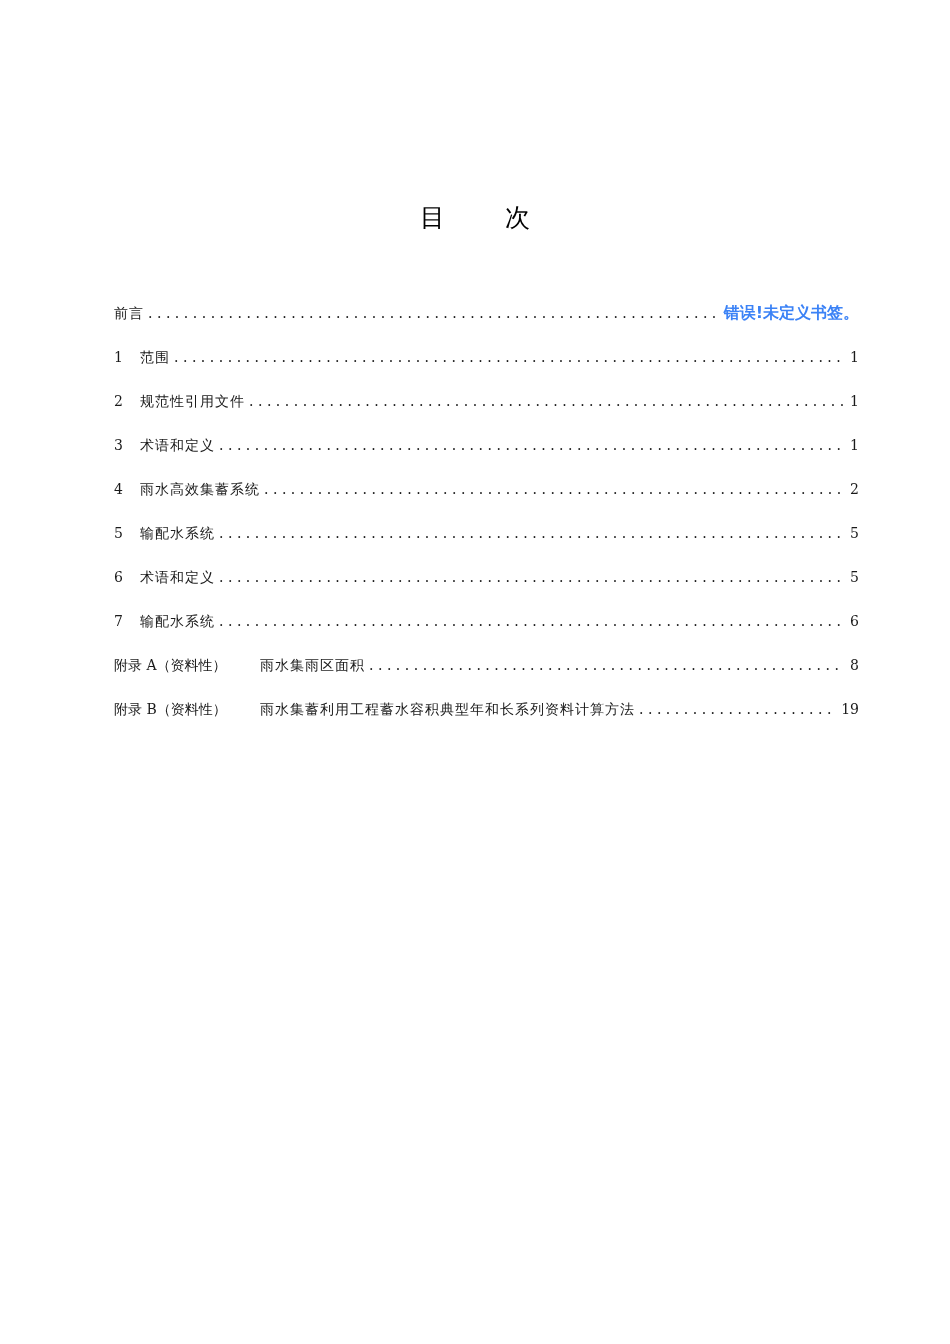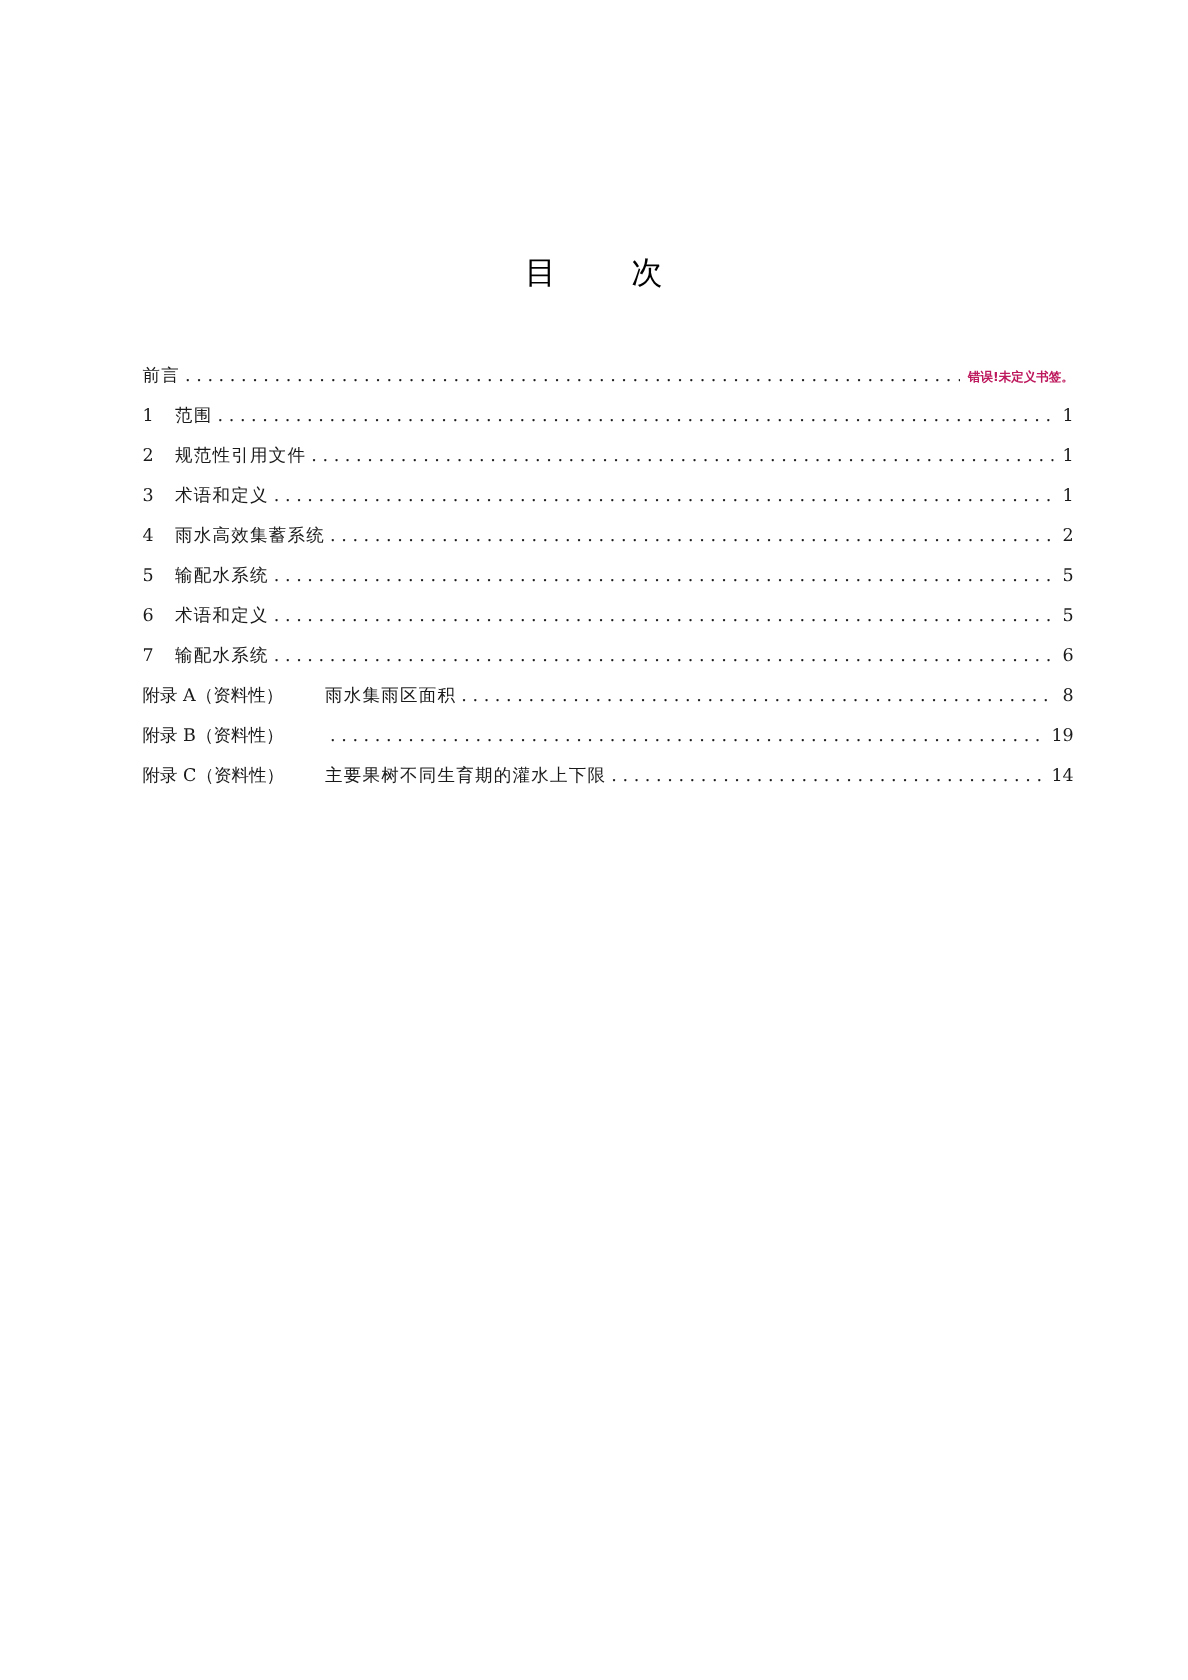--- a/index.html
+++ b/index.html
@@ -40,20 +40,21 @@
       width: 745px;
     }
     .toc-row {
       display: flex;
       align-items: baseline;
       height: 32px;
       line-height: 32px;
       font-size: 14px;
       white-space: nowrap;
       overflow: hidden;
+      margin-top: 12px;
     }
     .toc-num {
       display: inline-block;
       width: 26px;
       flex: 0 0 auto;
     }
     .toc-prefix {
       display: inline-block;
       flex: 0 0 auto;
       width: 146px;
@@ -73,22 +74,22 @@
       content: "....................................................................................................................................................................";
     }
     .toc-page {
       flex: 0 0 auto;
       text-align: right;
       min-width: 10px;
     }
     .toc-page.error {
       font-family: "DejaVu Sans", "Liberation Sans", sans-serif;
       font-weight: bold;
-      font-size: 10px;
-      color: #be185d;
+      font-size: 16px;
+      color: #3b82f6;
     }
   </style>
 </head>
 <body>
 
 <div class="page">
 
   <div class="toc-title">目 次</div>
 
   <div class="toc-list">
@@ -150,25 +151,20 @@
 
     <div class="toc-row">
       <span class="toc-prefix">附录 A（资料性）</span>
       <span class="toc-label">雨水集雨区面积</span>
       <span class="toc-leader"></span>
       <span class="toc-page">8</span>
     </div>
 
     <div class="toc-row">
       <span class="toc-prefix">附录 B（资料性）</span>
+      <span class="toc-label">雨水集蓄利用工程蓄水容积典型年和长系列资料计算方法</span>
       <span class="toc-leader"></span>
       <span class="toc-page">19</span>
     </div>
 
-    <div class="toc-row">
-      <span class="toc-prefix">附录 C（资料性）</span>
-      <span class="toc-label">主要果树不同生育期的灌水上下限</span>
-      <span class="toc-leader"></span>
-      <span class="toc-page">14</span>
-    </div>
 
   </div>
 </div>
 
 </body></html>

